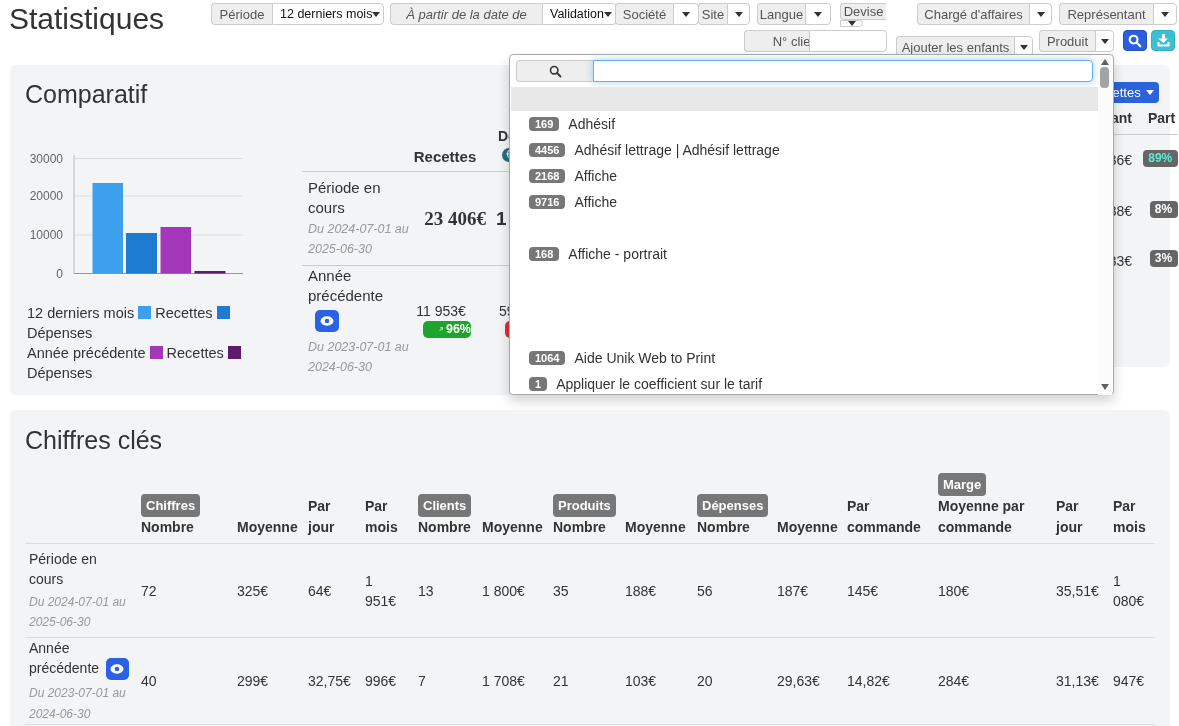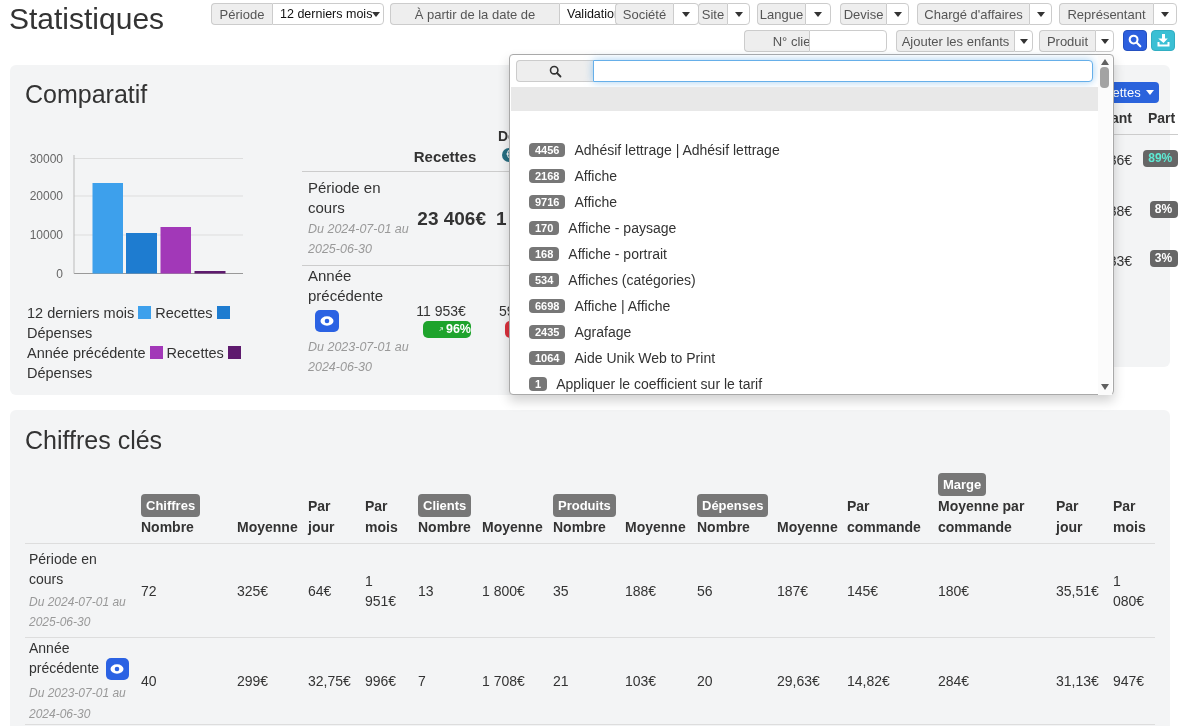--- a/index.html
+++ b/index.html
@@ -69,21 +69,21 @@
 <h1>Statistiques</h1>
 
 <div class="ig" style="left:211px; top:3px;">
   <div class="lbl" style="width:61px;">Période</div>
   <div class="sel" style="width:112px;">
       <span>12 derniers mois</span>
       <span class="caret"></span>
     </div>
 </div>
 <div class="ig" style="left:390px; top:3px;">
-  <div class="lbl" style="width:169px;">À partir de la date de</div>
+  <div class="lbl" style="width:152px;font-style:italic;">À partir de la date de</div>
   <div class="sel" style="width:75px;">
       <span>Validation</span>
       <span class="caret"></span>
     </div>
 </div>
 <div class="ig" style="left:615px; top:3px;">
   <div class="lbl" style="width:58px;">Société</div>
   <div class="sel" style="width:26px;">
       <span class="caret" style="margin:0 auto;"></span>
     </div>
@@ -93,21 +93,21 @@
   <div class="sel" style="width:23px;">
       <span class="caret" style="margin:0 auto;"></span>
     </div>
 </div>
 <div class="ig" style="left:757px; top:3px;">
   <div class="lbl" style="width:48px;">Langue</div>
   <div class="sel" style="width:26px;">
       <span class="caret" style="margin:0 auto;"></span>
     </div>
 </div>
-<div class="ig" style="left:840px; top:3px;">
+<div class="ig" style="left:840px; top:3px;flex-direction:column;">
   <div class="lbl" style="width:46px;">Devise</div>
   <div class="sel" style="width:23px;">
       <span class="caret" style="margin:0 auto;"></span>
     </div>
 </div>
 <div class="ig" style="left:917px; top:3px;">
   <div class="lbl" style="width:112px;">Chargé d'affaires</div>
   <div class="sel" style="width:23px;">
       <span class="caret" style="margin:0 auto;"></span>
     </div>
@@ -116,21 +116,21 @@
   <div class="lbl" style="width:94px;">Représentant</div>
   <div class="sel" style="width:24px;">
       <span class="caret" style="margin:0 auto;"></span>
     </div>
 </div>
 
 <div class="ig" style="left:744px; top:30px;">
   <div class="lbl" style="width:65px;padding-left:40px;">N° client</div>
   <div class="sel" style="width:78px;"></div>
 </div>
-<div class="ig" style="left:896px; top:30px;">
+<div class="ig" style="left:896px; top:36px;">
   <div class="lbl" style="width:118px;">Ajouter les enfants</div>
   <div class="sel" style="width:19px; padding:0;">
       <span class="caret" style="margin:0 auto;"></span>
     </div>
 </div>
 <div class="ig" style="left:1039px; top:30px;">
   <div class="lbl" style="width:56px;">Produit</div>
   <div class="sel" style="width:19px; padding:0;">
       <span class="caret" style="margin:0 auto;"></span>
     </div>
@@ -169,21 +169,21 @@
     12 derniers mois <span class="sq" style="background:#3da0ec;"></span> Recettes <span class="sq" style="background:#1e7cd0;"></span><br>Dépenses<br>
     Année précédente <span class="sq" style="background:#a238b8;"></span> Recettes <span class="sq" style="background:#5e1a6e;"></span><br>Dépenses
   </div>
 
   <div class="abs" style="left:387px; top:83px; width:96px; text-align:center; font-size:15px; font-weight:700; color:#333;">Recettes</div>
   <div class="abs" style="left:488px; top:63px; font-size:14px; font-weight:700; color:#333;">Dépenses</div>
   <div class="abs" style="left:492px; top:83px; width:14px; height:14px; border-radius:50%; background:#266d80; color:#fff; font-size:10px; text-align:center; line-height:14px;">€</div>
   <div class="abs" style="left:292px; top:106px; width:310px; border-top:1px solid #ccc;"></div>
   <div class="abs" style="left:298px; top:113px; font-size:15px; color:#333; line-height:20px;">Période en<br>cours</div>
   <div class="abs" style="left:298px; top:154px; font-size:12.5px; font-style:italic; color:#999; line-height:20px;">Du 2024-07-01 au<br>2025-06-30</div>
-  <div class="abs" style="left:376px; top:143px; width:100px; text-align:right; font-size:19px; font-weight:700; color:#333;">23 406€</div>
+  <div class="abs" style="left:376px; top:143px; width:100px; text-align:right; font-size:19px; font-weight:700; color:#333;font-family:Liberation Serif, serif;">23 406€</div>
   <div class="abs" style="left:486px; top:143px; font-size:19px; font-weight:700; color:#333;">1</div>
   <div class="abs" style="left:292px; top:200px; width:310px; border-top:1px solid #ccc;"></div>
   <div class="abs" style="left:298px; top:201px; font-size:15px; color:#333; line-height:20px;">Année<br>précédente</div>
   <div class="abs" style="left:305px; top:245px; width:24px; height:22px; border-radius:5px; background:#2b62e3; display:flex; align-items:center; justify-content:center;">
     <svg width="14" height="10" viewBox="0 0 14 10">
         <ellipse cx="7" cy="5" rx="6.5" ry="4.7" fill="#fff"></ellipse>
         <circle cx="7" cy="5" r="2.3" fill="#2b62e3"></circle>
       </svg>
   </div>
   <div class="abs" style="left:298px; top:272px; font-size:12.5px; font-style:italic; color:#999; line-height:20px;">Du 2023-07-01 au<br>2024-06-30</div>
@@ -297,28 +297,25 @@
   <div class="sgrp">
     <div class="saddon">
         <svg width="13" height="13" viewBox="0 0 13 13">
           <circle cx="5.2" cy="5.2" r="3.7" fill="none" stroke="#333" stroke-width="1.6"></circle>
           <line x1="8" y1="8" x2="11.5" y2="11.5" stroke="#333" stroke-width="1.8" stroke-linecap="round"></line>
         </svg>
       </div>
     <div class="sinput"></div>
   </div>
   <div class="hover"></div>
+  <div class="item" style="top:56px;"><span class="gbadge">169</span>Adhésif</div>
   <div class="item" style="top:82px;"><span class="gbadge">4456</span>Adhésif lettrage | Adhésif lettrage</div>
   <div class="item" style="top:108px;"><span class="gbadge">2168</span>Affiche</div>
   <div class="item" style="top:134px;"><span class="gbadge">9716</span>Affiche</div>
-  <div class="item" style="top:160px;"><span class="gbadge">170</span>Affiche - paysage</div>
   <div class="item" style="top:186px;"><span class="gbadge">168</span>Affiche - portrait</div>
-  <div class="item" style="top:212px;"><span class="gbadge">534</span>Affiches (catégories)</div>
-  <div class="item" style="top:238px;"><span class="gbadge">6698</span>Affiche | Affiche</div>
-  <div class="item" style="top:264px;"><span class="gbadge">2435</span>Agrafage</div>
   <div class="item" style="top:290px;"><span class="gbadge">1064</span>Aide Unik Web to Print</div>
   <div class="item" style="top:316px;"><span class="gbadge">1</span>Appliquer le coefficient sur le tarif</div>
   <div id="sb">
     <span class="tri-up"></span>
     <div class="thumb"></div>
     <span class="tri-dn"></span>
   </div>
 </div>
 
 </body></html>

